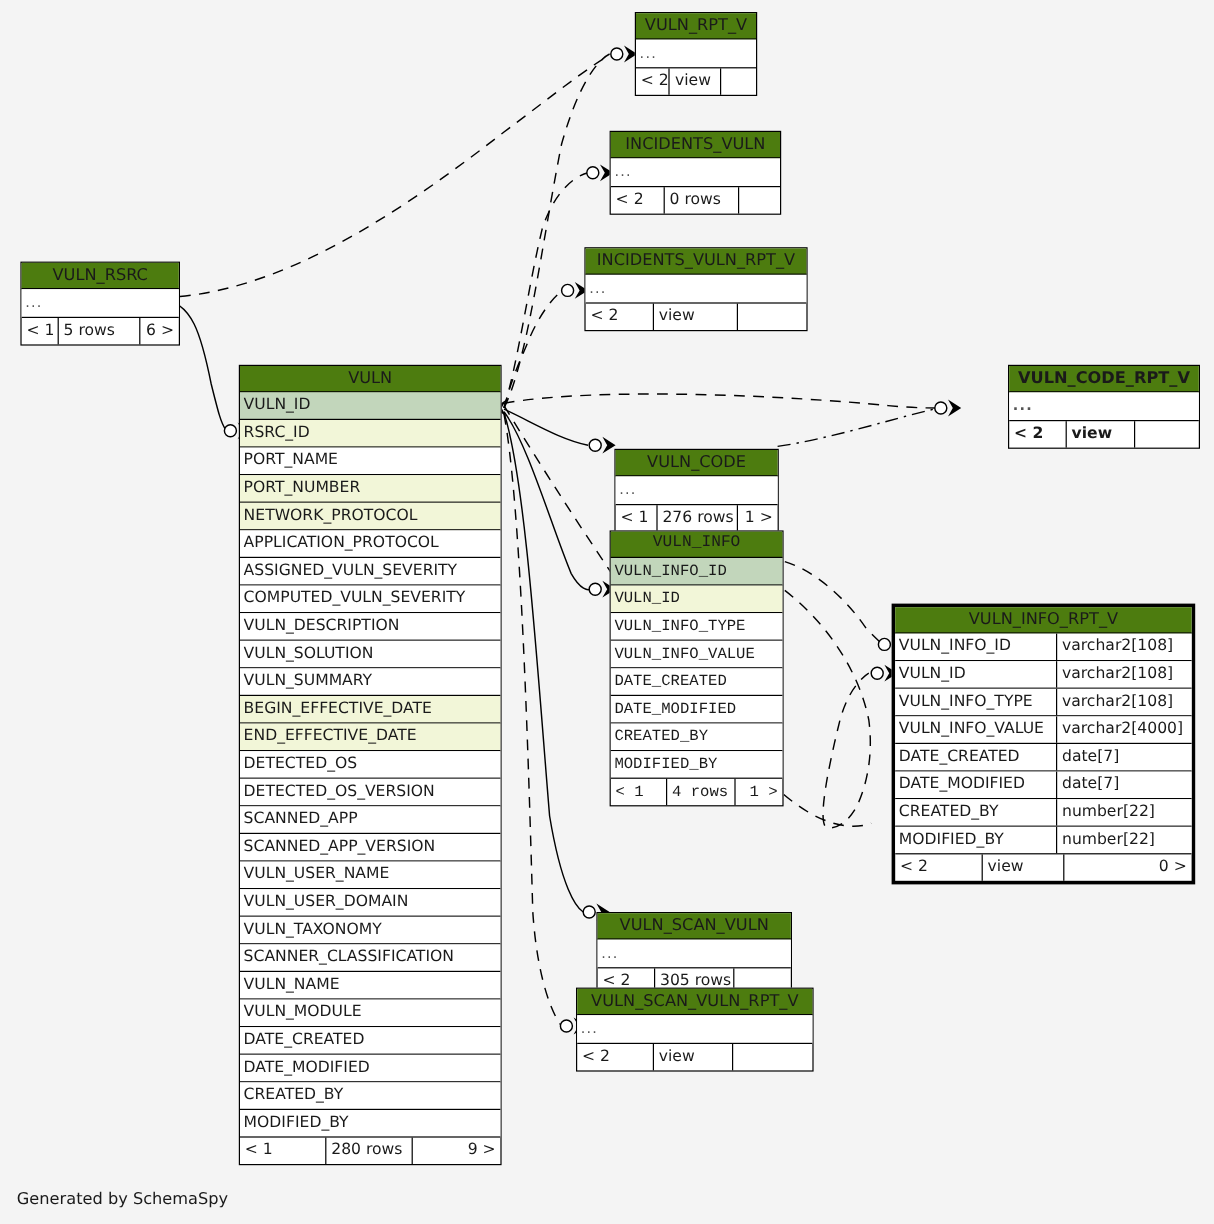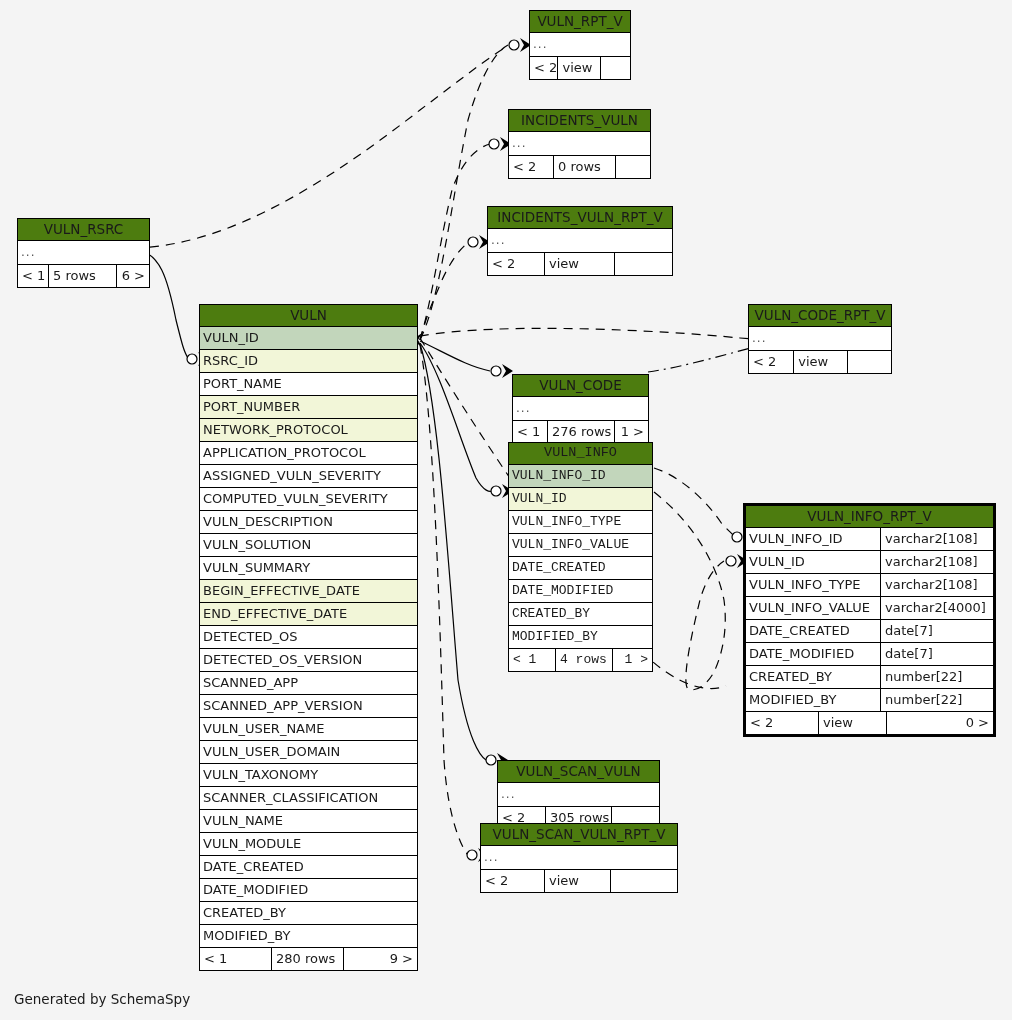--- a/index.html
+++ b/index.html
@@ -281,21 +281,21 @@
   <div class="table-box" style="left:512px; top:339px; width:137px;margin-top:35px;">
     <div class="tbl-title">VULN_CODE</div>
     <div class="tbl-row ellipsis">...</div>
     <div class="tbl-foot">
       <div class="f-left" style="width:35px;">&lt; 1</div>
       <div class="f-mid" style="width:67px;">276 rows</div>
       <div class="f-right" style="width:33px;">1 &gt;</div>
     </div>
   </div>
 
-  <div class="table-box" style="left:748px; top:304px; width:144px;">
+  <div class="table-box" style="left:840px; top:304px; width:160px;font-weight:bold;">
     <div class="tbl-title">VULN_CODE_RPT_V</div>
     <div class="tbl-row ellipsis">...</div>
     <div class="tbl-foot">
       <div class="f-left" style="width:48px;">&lt; 2</div>
       <div class="f-mid" style="width:57px;">view</div>
       <div class="f-right" style="width:46px;"></div>
     </div>
   </div>
 
   <div class="table-box" style="left:508px; top:442px; width:145px;font-family:Liberation Mono, monospace;">

